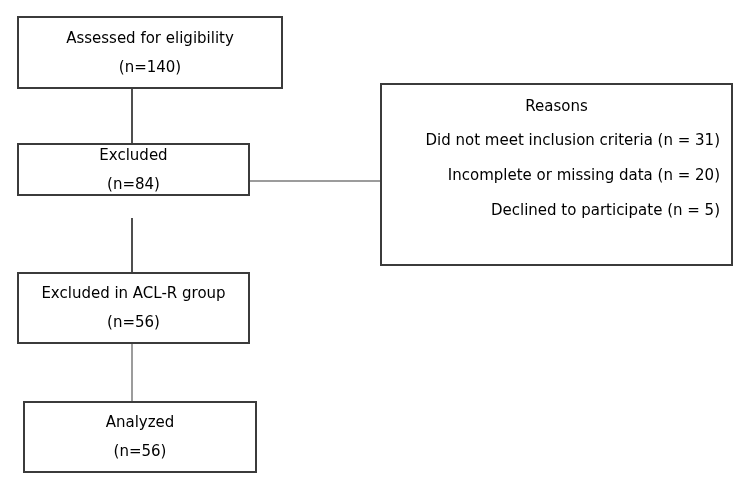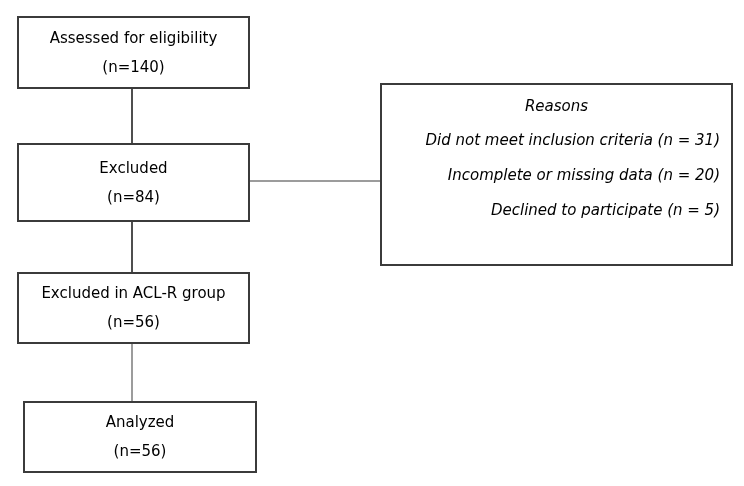--- a/index.html
+++ b/index.html
@@ -22,37 +22,36 @@
     border: 2px solid #3b3b3b;
     background: #ffffff;
     display: flex;
     flex-direction: column;
     align-items: center;
     justify-content: center;
     text-align: center;
     font-size: 15px;
     line-height: 29px;
   }
-  #box-assessed { left: 17px;  top: 16px;  width: 233px; height: 73px; }
-  #box-excluded { left: 17px;  top: 143px; width: 233px; height: 79px; }
+  #box-assessed { left: 17px;  top: 16px;  width: 266px; height: 73px; }
+  #box-excluded { left: 17px;  top: 143px; width: 233px; height: 53px; }
   #box-included { left: 17px;  top: 272px; width: 233px; height: 72px; }
   #box-analyzed { left: 23px;  top: 401px; width: 234px; height: 72px; }
 
   #box-reasons {
     position: absolute;
     box-sizing: border-box;
     left: 380px;
     top: 83px;
     width: 353px;
     height: 183px;
     border: 2px solid #3b3b3b;
     background: #ffffff;
     font-size: 15px;
     padding: 5px 11px 4px 11px;
-    font-style: italic;
   }
   .reasons-title {
     text-align: center;
     line-height: 33px;
   }
   .reason-item {
     text-align: right;
     line-height: 35px;
     white-space: nowrap;
   }

